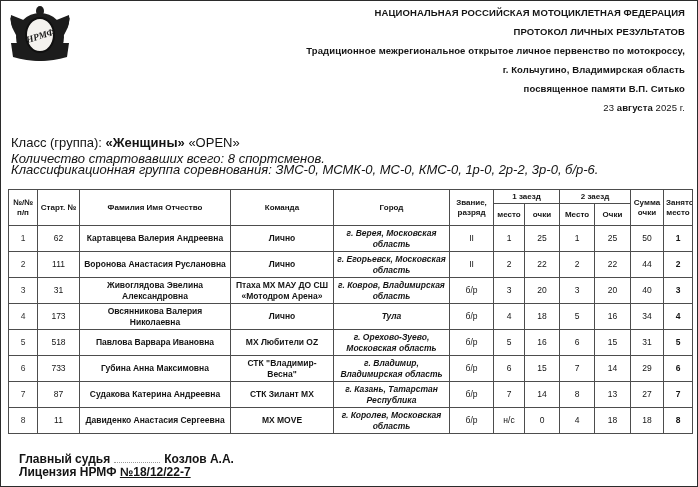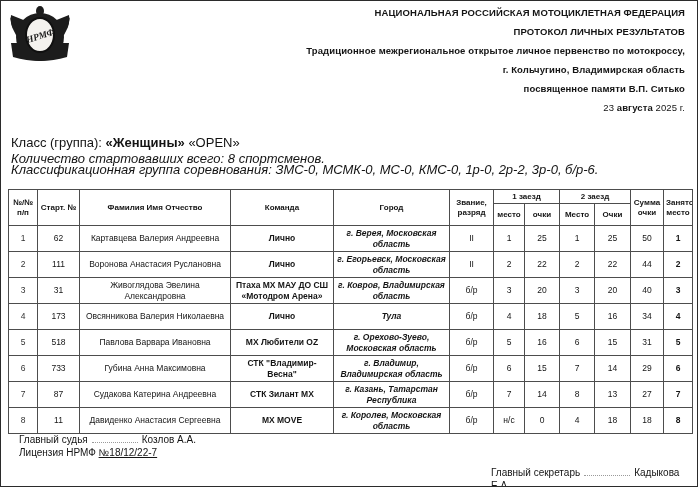--- a/index.html
+++ b/index.html
@@ -42,28 +42,28 @@
     padding:1px 2px;
     font-size:8.5px; line-height:1.2;
     overflow:hidden;
   }
   table.results thead th { font-weight:bold; font-size:8px; line-height:1.15; }
   table.results thead tr.h1 { height:14px; }
   table.results thead tr.h2 { height:22px; }
   table.results tbody tr { height:26px; }
   td.c0 { font-size:6.8px; color:#333; font-weight:normal; }
   td.c1 { font-size:8.8px; font-weight:normal; }
-  td.c2 { font-weight:normal; text-align:left; padding-left:4px; }
+  td.c2 { font-weight:bold; text-align:left; padding-left:4px; }
   td.c3 { font-weight:bold; }
   td.c4 { font-weight:bold;font-style:italic; }
   td.c5 { font-size:8px; }
   td.c6, td.c7, td.c8, td.c9, td.c10 { font-size:8.8px; }
   td.c11 { font-size:10.5px; font-weight:bold; }
   
-  .footer-block { position:absolute; top:432px; font-size:10px; font-weight:normal; line-height:13px; }
+  .footer-block { position:absolute; top:452px; font-size:12px; font-weight:bold; line-height:13px; }
   .footer-left  { left:18px;  }
   .footer-right { left:490px;margin-top:33px; }
   .sign-blank {
     display:inline-block; width:46px; height:8px;
     border-bottom:1px dotted #9a9a9a; margin:0 4px;
   }
   .license-number { text-decoration:underline; }
 </style>
 </head>
 <body>

